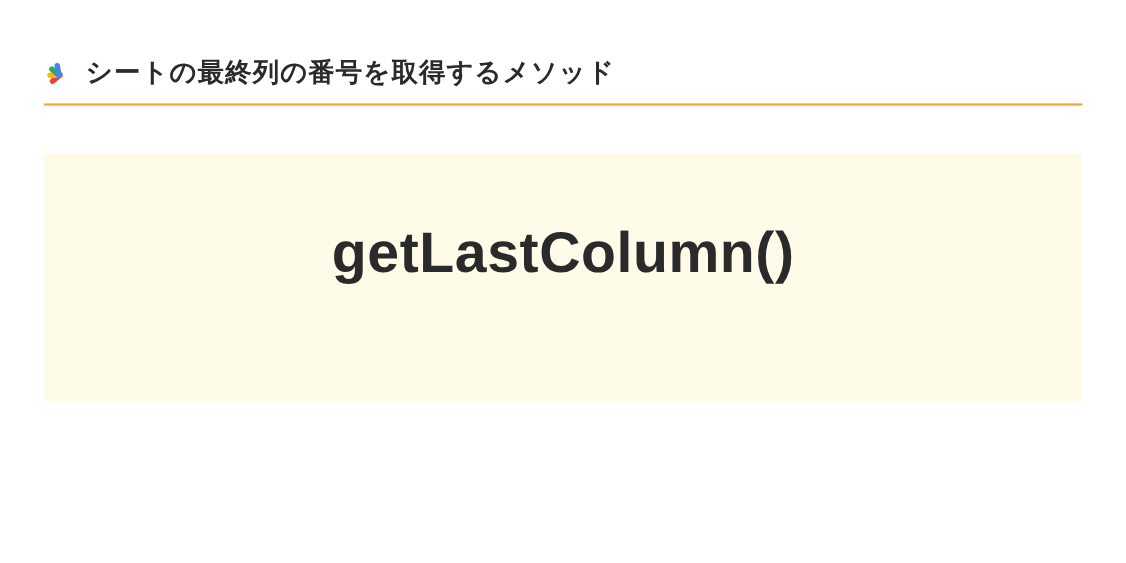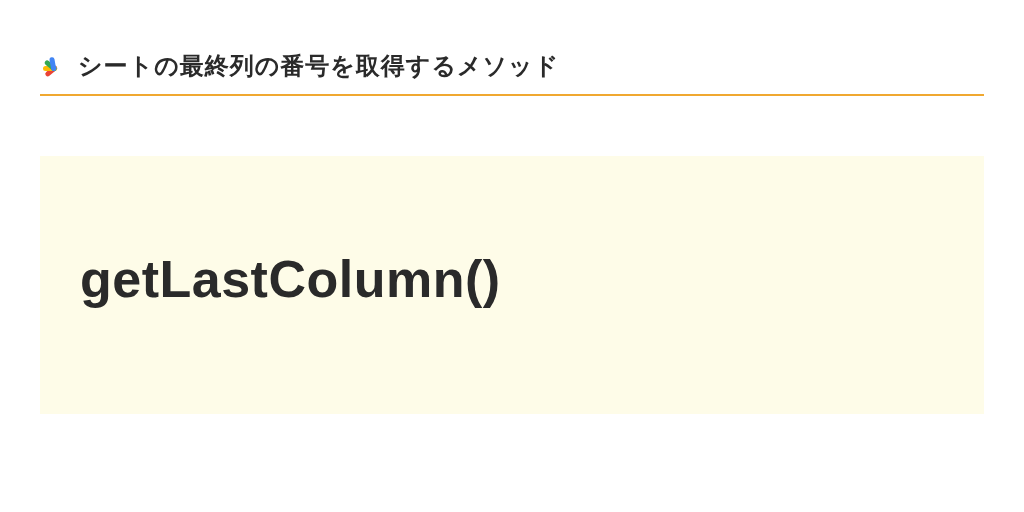--- a/index.html
+++ b/index.html
@@ -26,23 +26,24 @@
       height: 28px;
       position: relative;
     }
     .header-title {
       font-size: 24px;
       font-weight: 700;
       color: #2a2a2a;
       letter-spacing: 1px;
     }
     .content-box {
-      margin-top: 60px;
+      margin-top: 44px;
       background: #fefce8;
-      padding: 93px 40px 55px 40px;
+      padding: 60px 40px 55px 40px;
+      text-align: center;
     }
     .method-name {
       font-size: 52px;
       font-weight: 700;
       color: #2a2a2a;
       letter-spacing: 0.5px;
       margin-bottom: 50px;
     }
     .description {
       font-size: 34px;

